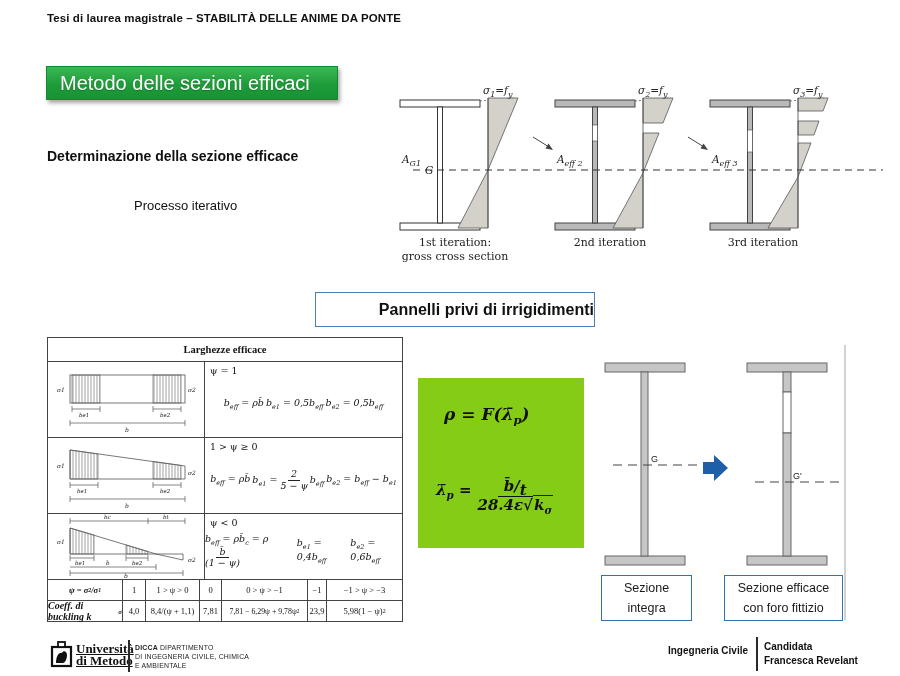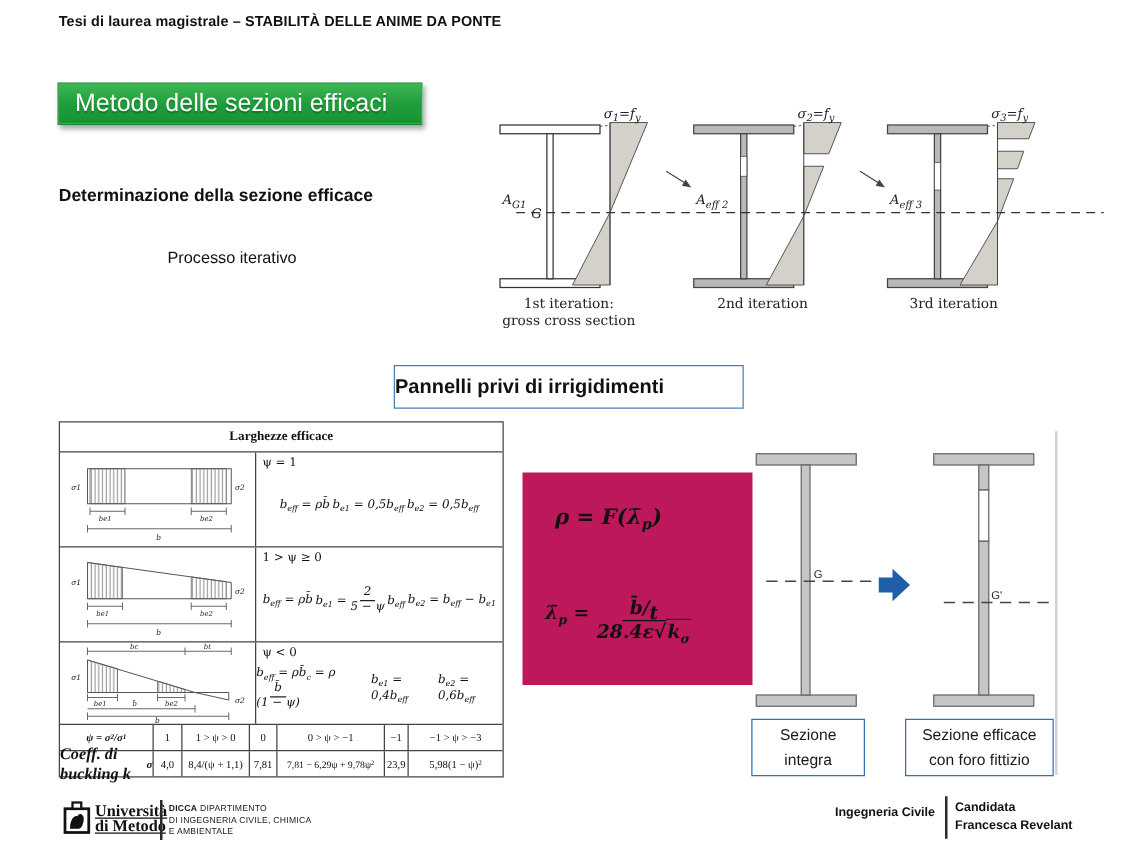--- a/index.html
+++ b/index.html
@@ -15,21 +15,21 @@
     background:linear-gradient(#3cb853,#1e9c3a 55%,#189333);
     border:1px solid #128a2e;box-shadow:2px 3px 4px rgba(0,0,0,.35);
     display:flex;align-items:center;padding-left:13px;box-sizing:border-box;}
   .title-box span{color:#fff;font-size:20px;font-weight:500;text-shadow:0 1px 1px rgba(0,0,0,.25);}
 
   .subtitle{left:47px;top:138px;font-size:14px;font-weight:bold;margin-top:10px;}
   .process{left:134px;top:198px;font-size:13px;}
 
   
   .panel-box{left:315px;top:292px;width:278px;height:33px;border:1.6px solid #4a7fb5;
-    display:flex;align-items:center;justify-content:flex-start;background:#fff;}
+    display:flex;align-items:center;justify-content:flex-end;background:#fff;}
   .panel-box span{font-size:16px;font-weight:bold;}
 
   
   .math{font-family:"DejaVu Serif",serif;font-style:italic;}
   sub{font-size:68%;}
   sup{font-size:68%;}
   .frac{display:inline-flex;flex-direction:column;align-items:center;
         vertical-align:middle;line-height:1.15;text-align:center;}
   .frac>span:first-child{border-bottom:1px solid #222;padding:0 3px;}
   .sqrt{white-space:nowrap;}
@@ -51,21 +51,21 @@
           align-items:center;gap:2px;padding-top:9px;box-sizing:border-box;
           font-size:9.5px;font-family:"DejaVu Serif",serif;font-style:italic;}
   .brow{height:21px;font-size:8.5px;}
   .brow .bc{display:flex;align-items:center;justify-content:center;
             border-right:1px solid #444;box-sizing:border-box;height:100%;}
   .brow .bc:last-child{border-right:none;flex:1;}
   .blabel{font-weight:bold;font-style:italic;}
   .bval{font-style:normal;}
 
   
-  .fbox{left:418px;top:378px;width:184px;height:170px;background:#be185d;}
+  .fbox{left:418px;top:378px;width:166px;height:170px;background:#84cc16;}
   .fbox .rho{position:absolute;left:26px;top:26px;font-size:17px;font-weight:bold;}
   .fbox .lam{position:absolute;left:18px;top:88px;font-size:15px;font-weight:bold;
              display:flex;align-items:center;gap:6px;}
   .fbox .lam .frac>span:first-child{border-bottom:1.4px solid #111;padding:0 6px 1px;margin-top:12px;}
   .fbox .low{position:relative;top:4px;}
 
   
   .sec-box{border:1.6px solid #2e74b5;background:#fff;text-align:center;
            font-size:12.5px;line-height:20px;box-sizing:border-box;padding-top:2px;color:#1a1a1a;}
   .sec-box.b1{left:601px;top:575px;width:91px;height:46px;}
@@ -316,21 +316,21 @@
     <div class="bc blabel" style="width:75px">ψ = σ<sub>2</sub>/σ<sub>1</sub></div>
     <div class="bc bval" style="width:23px">1</div>
     <div class="bc bval" style="width:54px">1 &gt; ψ &gt; 0</div>
     <div class="bc bval" style="width:22px">0</div>
     <div class="bc bval" style="width:86px">0 &gt; ψ &gt; −1</div>
     <div class="bc bval" style="width:19px">−1</div>
     <div class="bc bval">−1 &gt; ψ &gt; −3</div>
   </div>
 
   <div class="trow brow">
-    <div class="bc blabel" style="width:75px;font-size:13px">Coeff. di buckling k<sub>σ</sub></div>
+    <div class="bc blabel" style="width:75px;font-size:10px">Coeff. di buckling k<sub>σ</sub></div>
     <div class="bc bval" style="width:23px">4,0</div>
     <div class="bc bval" style="width:54px">8,4/(ψ + 1,1)</div>
     <div class="bc bval" style="width:22px">7,81</div>
     <div class="bc bval" style="width:86px;font-size:7.8px">7,81 − 6,29ψ + 9,78ψ<sup>2</sup></div>
     <div class="bc bval" style="width:19px">23,9</div>
     <div class="bc bval">5,98(1 − ψ)<sup>2</sup></div>
   </div>
 </div>
 
 <div class="abs fbox">

